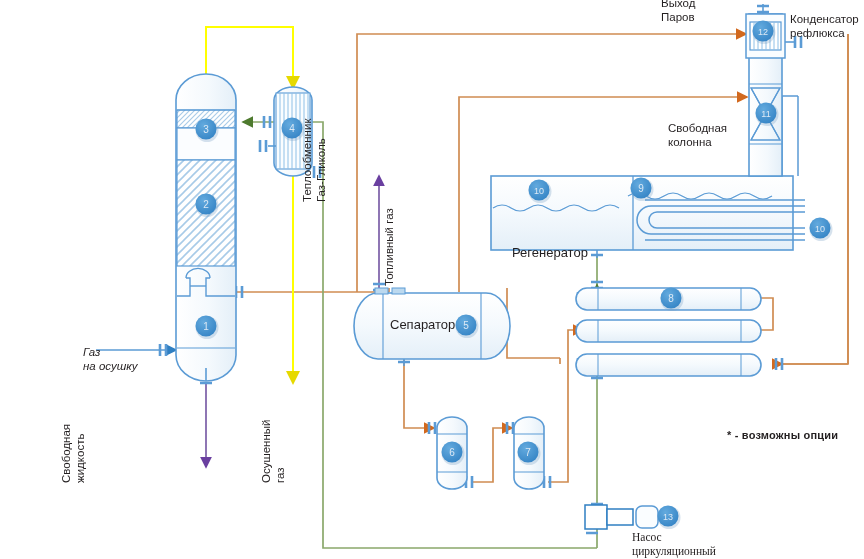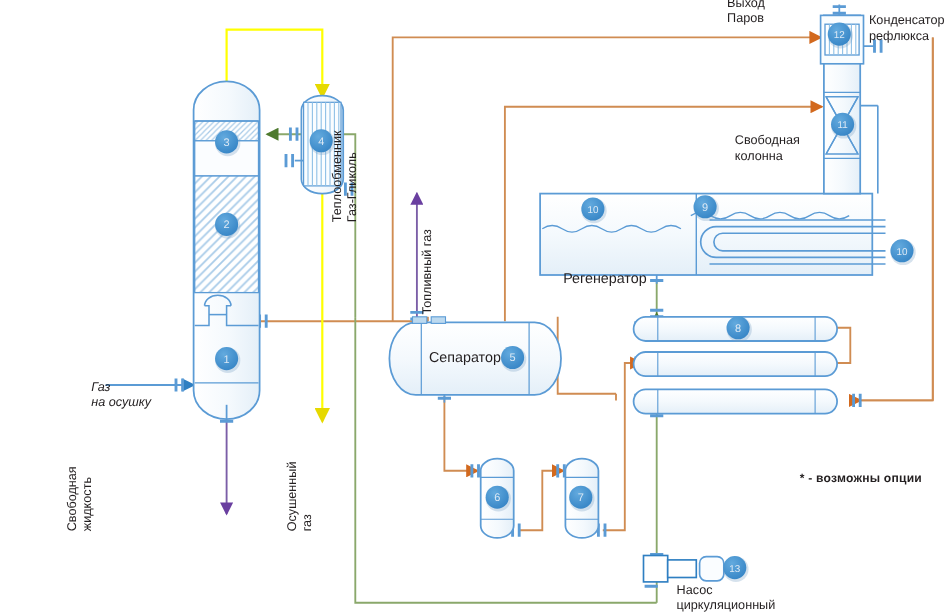--- a/index.html
+++ b/index.html
@@ -392,18 +392,18 @@
 <div class="lbl eq" style="left:512px;top:222px;margin-top:24px;">Регенератор</div>
 
 <div class="lbl" style="left:668px;top:121px;">Свободная
 колонна</div>
 
 <div class="lbl" style="left:790px;top:12px;">Конденсатор
 рефлюкса</div>
 
 
 
-<div class="lbl" style="left:615px;top:530px;">Насос
+<div class="lbl" style="left:632px;top:530px;font-family:Liberation Serif, serif;">Насос
 циркуляционный</div>
 
 <div class="lbl note" style="left:727px;top:392px;margin-top:36px;">* - возможны опции</div>
 
 </div>
 
 </body></html>

